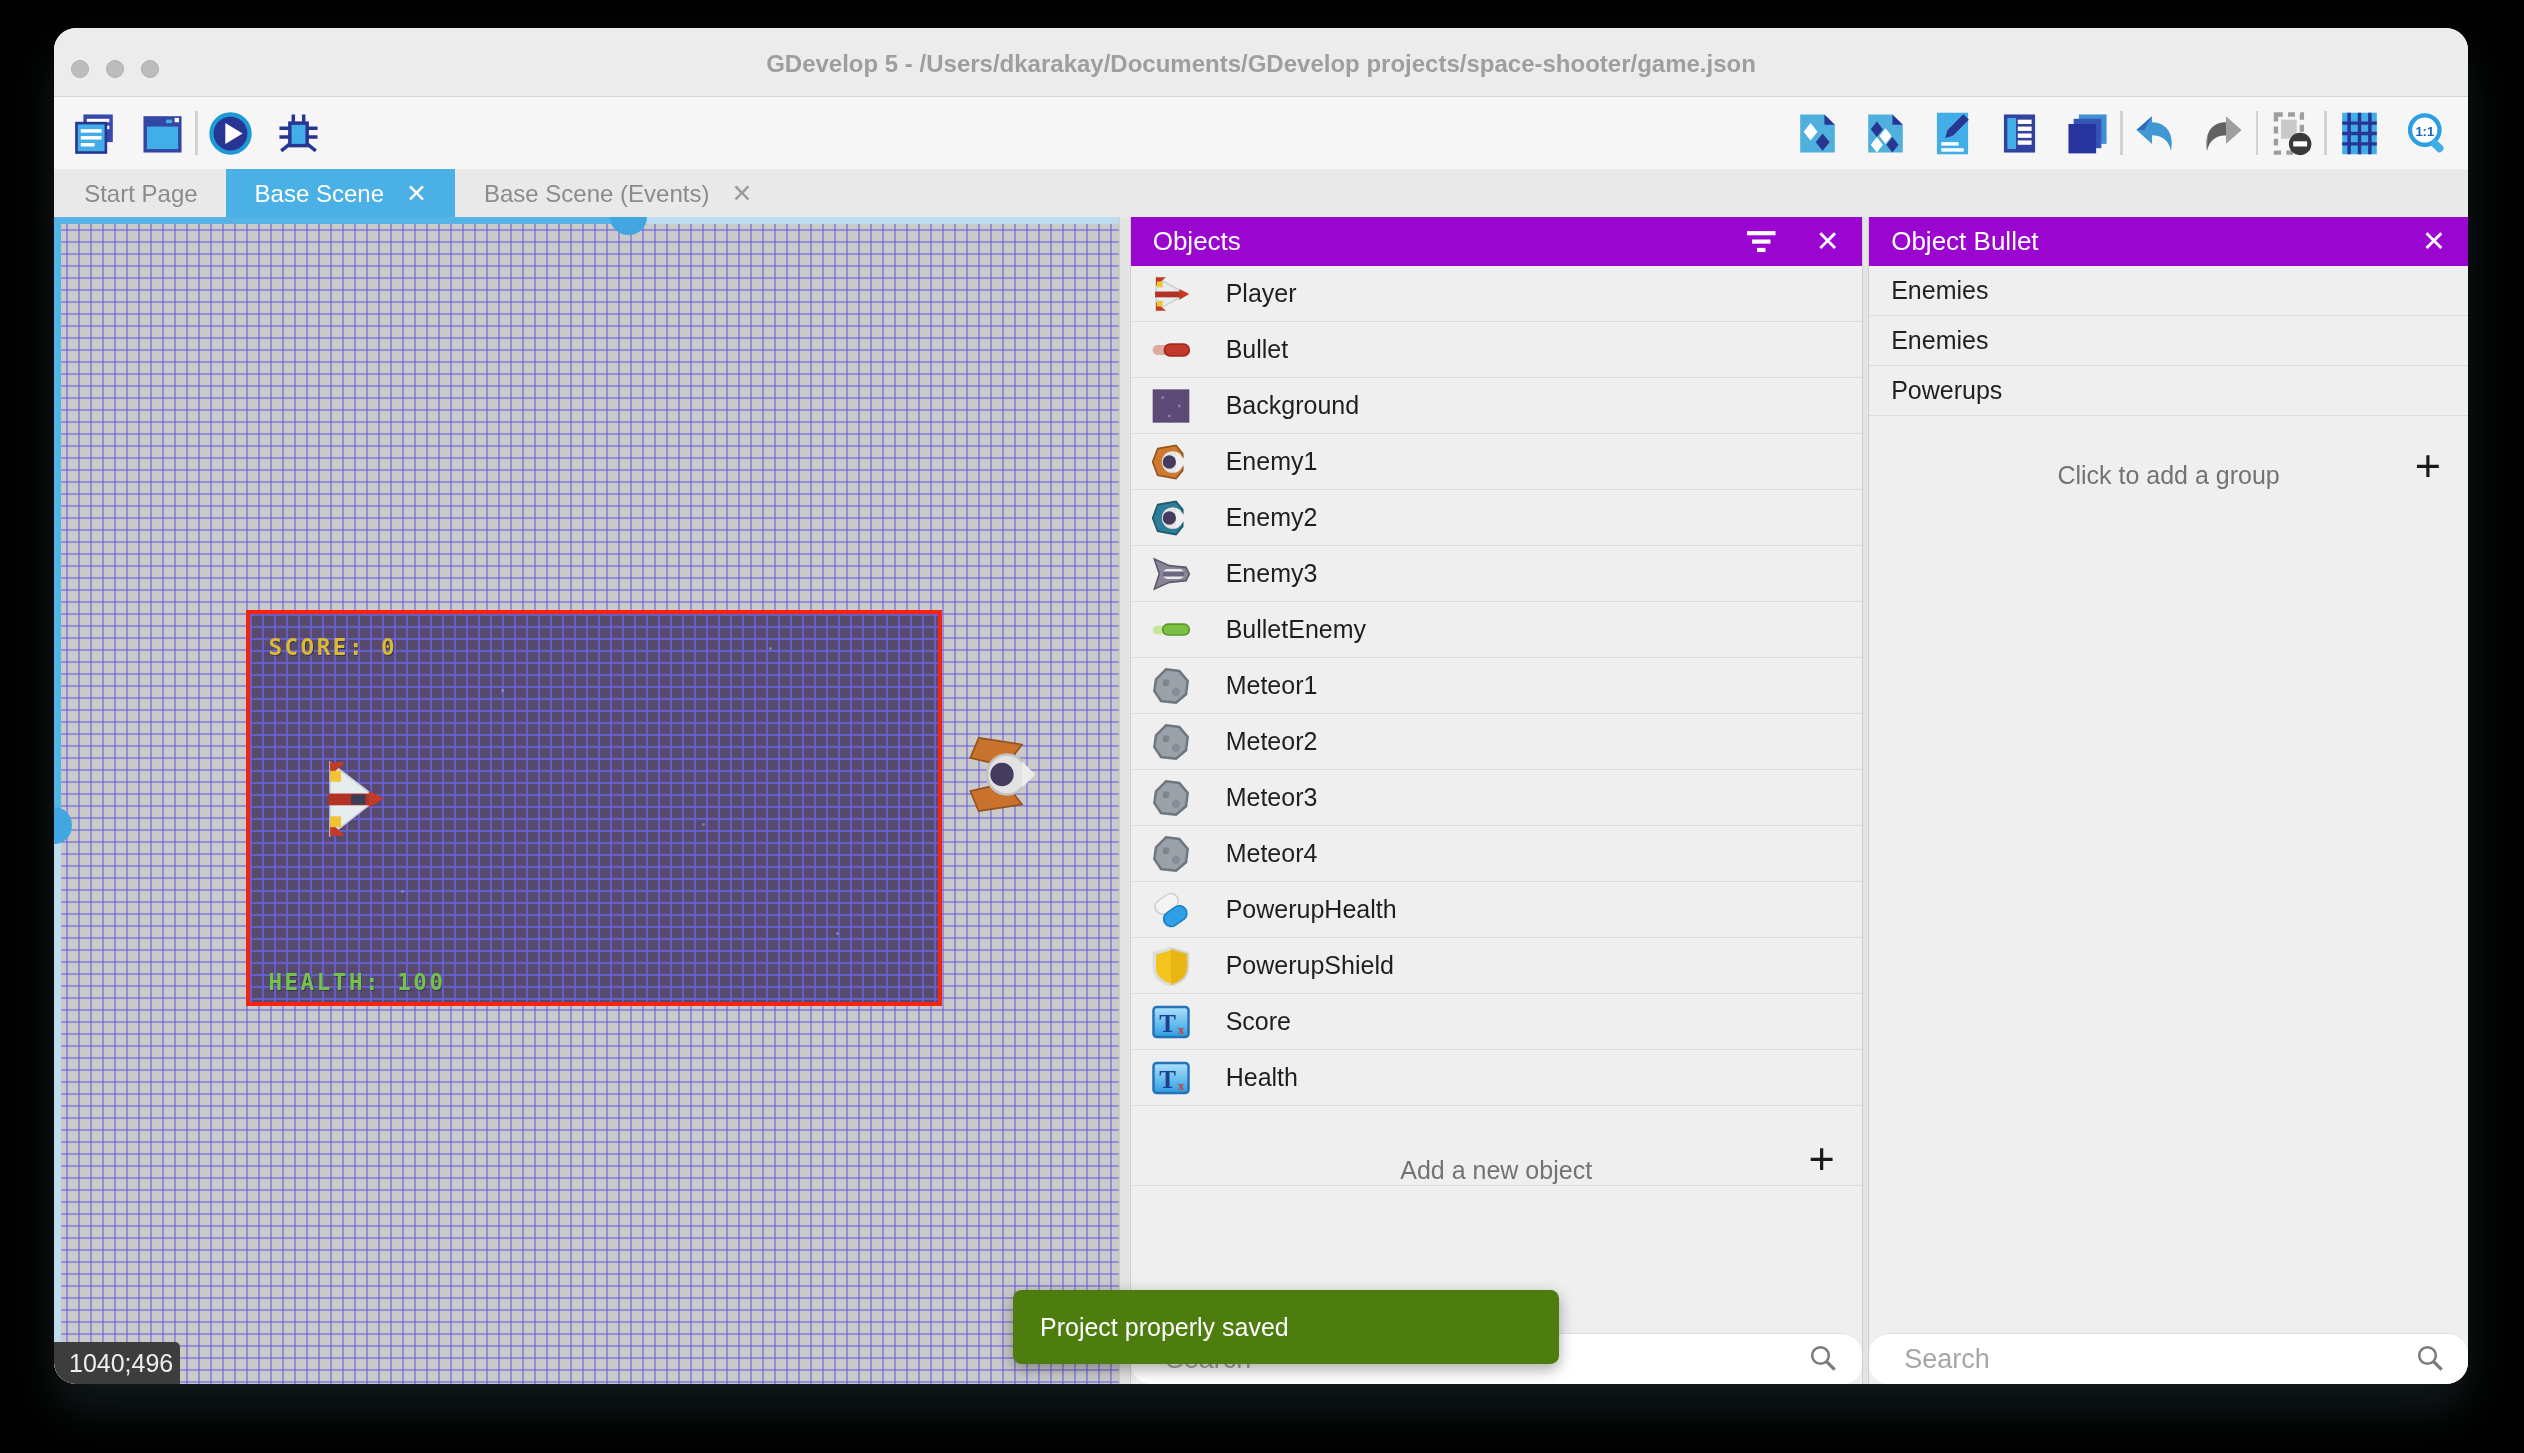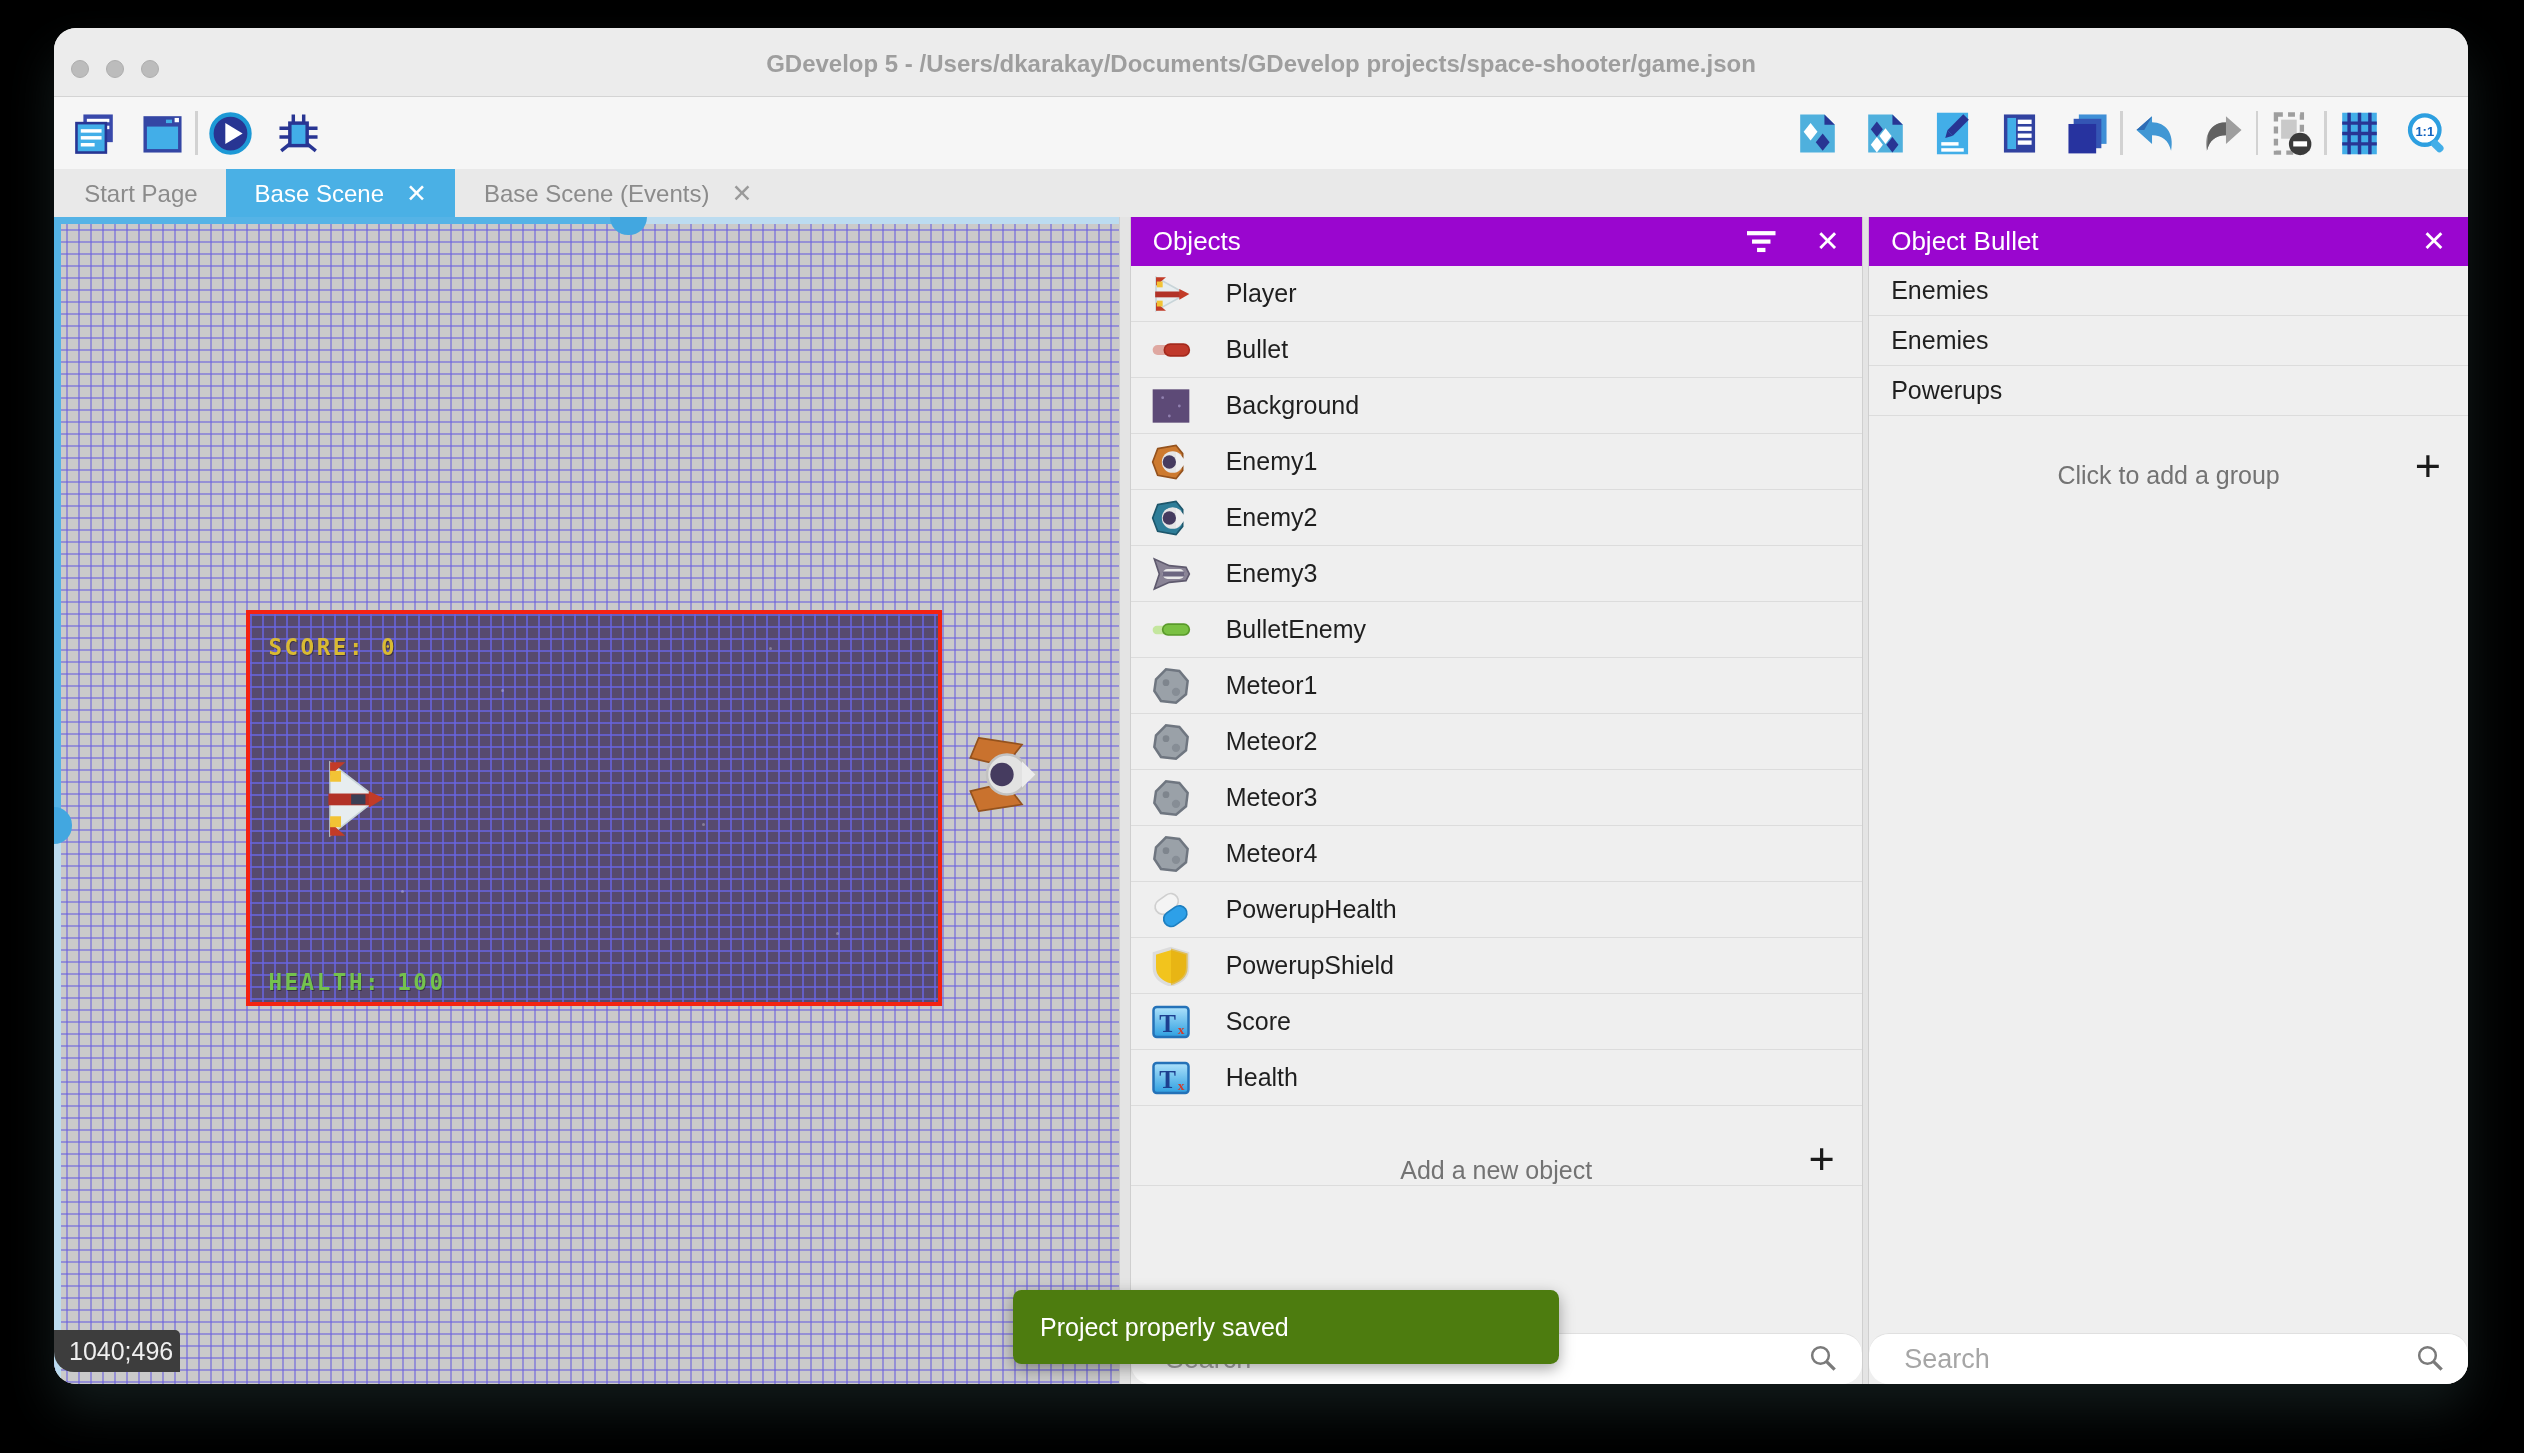--- a/index.html
+++ b/index.html
@@ -47,21 +47,21 @@
   .sprite{position:absolute;}
   
   .hs-track{position:absolute;left:0;top:0;height:6.7px;width:574px;background:#55b3e6;}
   .hs-track-pale{position:absolute;left:591px;top:0;height:6.7px;right:0;background:#bcdcf0;}
   .hs-thumb{position:absolute;left:556px;top:0;width:37px;height:18.4px;background:#42a7e0;
     border-radius:0 0 18.4px 18.4px;}
   .vs-track{position:absolute;left:0;top:0;width:6.7px;height:609px;background:#55b3e6;}
   .vs-track-pale{position:absolute;left:0;top:625px;width:6.7px;bottom:0;background:#bcdcf0;}
   .vs-thumb{position:absolute;left:0;top:590px;width:18.4px;height:37px;background:#42a7e0;
     border-radius:0 18.4px 18.4px 0;}
-  .badge{position:absolute;left:0;bottom:12px;width:126px;height:42px;background:#3d3d3d;color:#efefef;
+  .badge{position:absolute;left:0;bottom:0;width:126px;height:42px;background:#3d3d3d;color:#efefef;
     font-size:25px;line-height:42px;padding-left:15px;border-radius:0 5px 0 20px;z-index:5;}
   
   .toast{position:absolute;left:959px;top:1262px;width:546px;height:74px;background:#4d7c0f;
     border-radius:8.4px;color:#fff;font-size:25px;line-height:74px;padding-left:27px;z-index:40;
     box-shadow:0 5px 15px rgba(0,0,0,.35);}
   
   .vdiv{width:11.7px;background:#e4e4e4;border-left:0.8px solid #cfcfcf;border-right:0.8px solid #cfcfcf;flex:none;}
   .vdiv2{width:7.5px;background:#e4e4e4;border-left:0.8px solid #cfcfcf;border-right:0.8px solid #cfcfcf;flex:none;}
   
   .panel{position:relative;height:100%;background:#efefef;flex:none;display:flex;flex-direction:column;}

